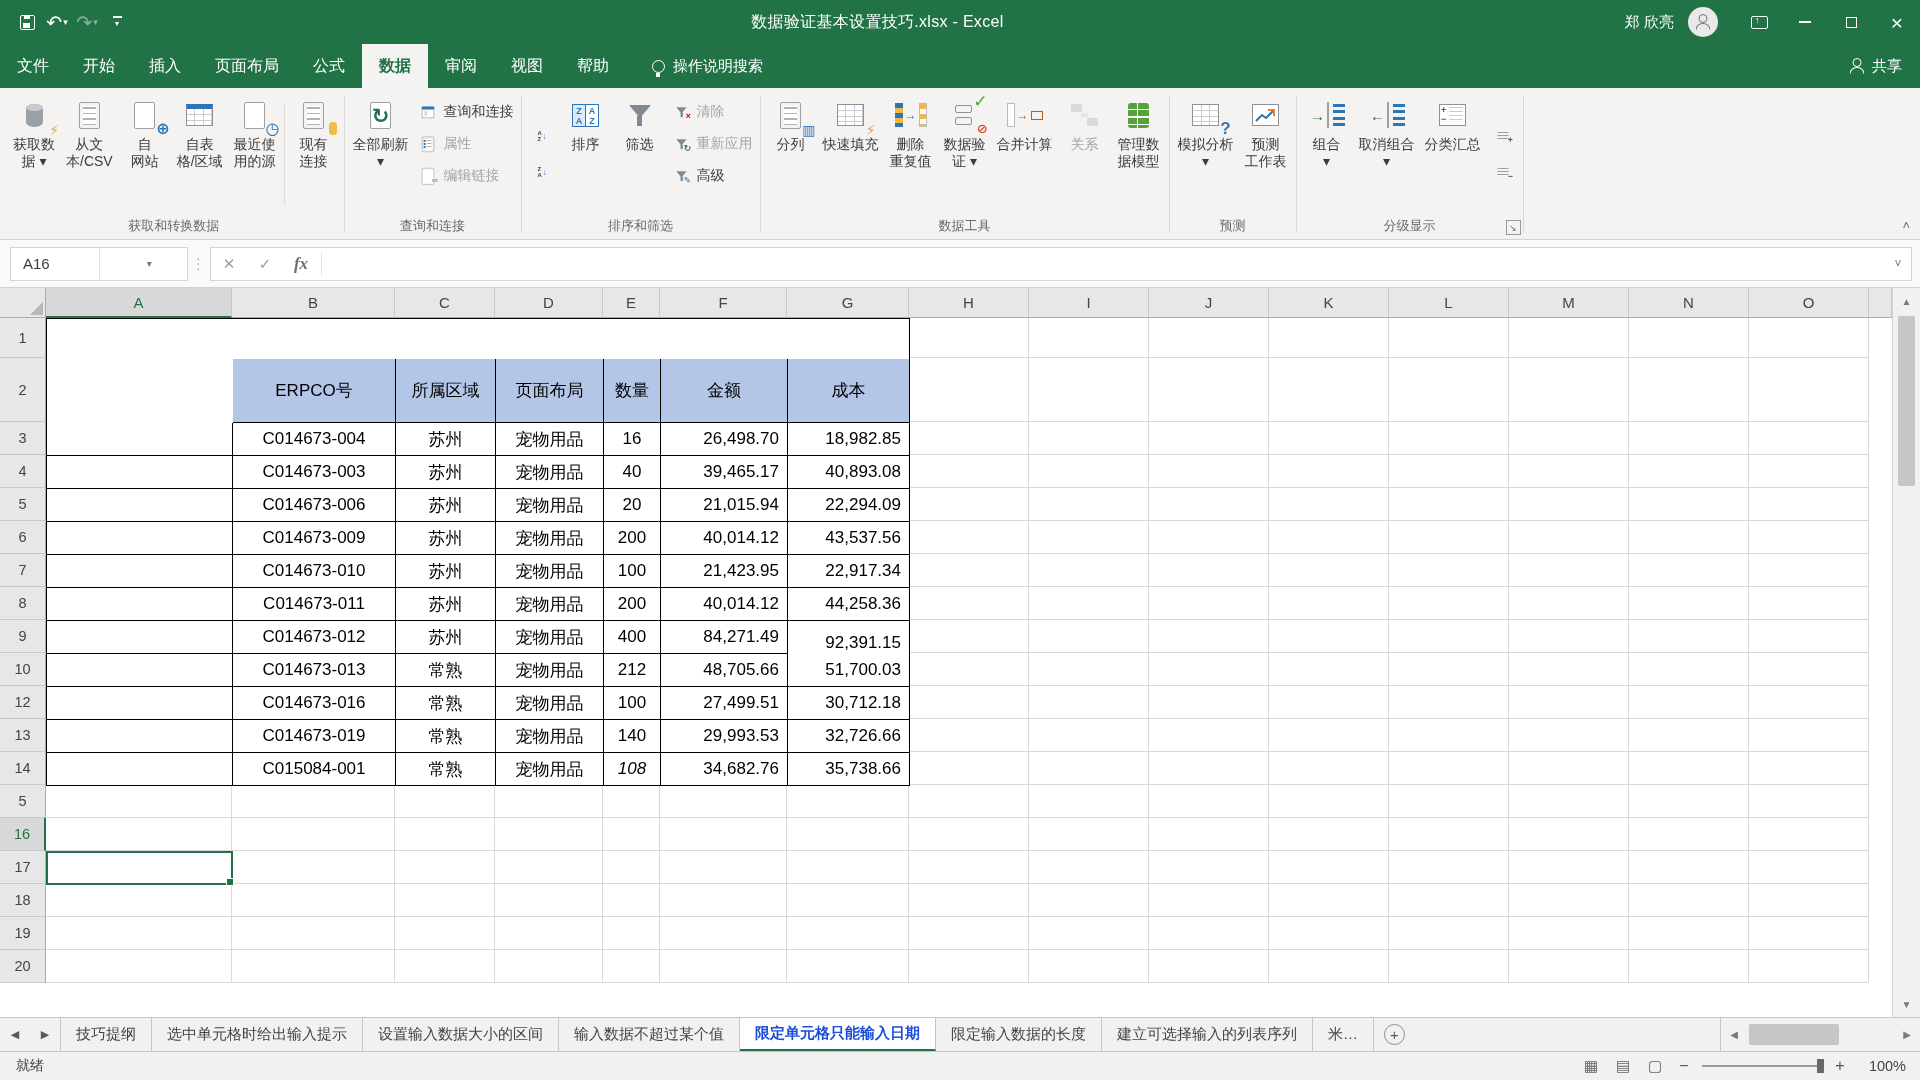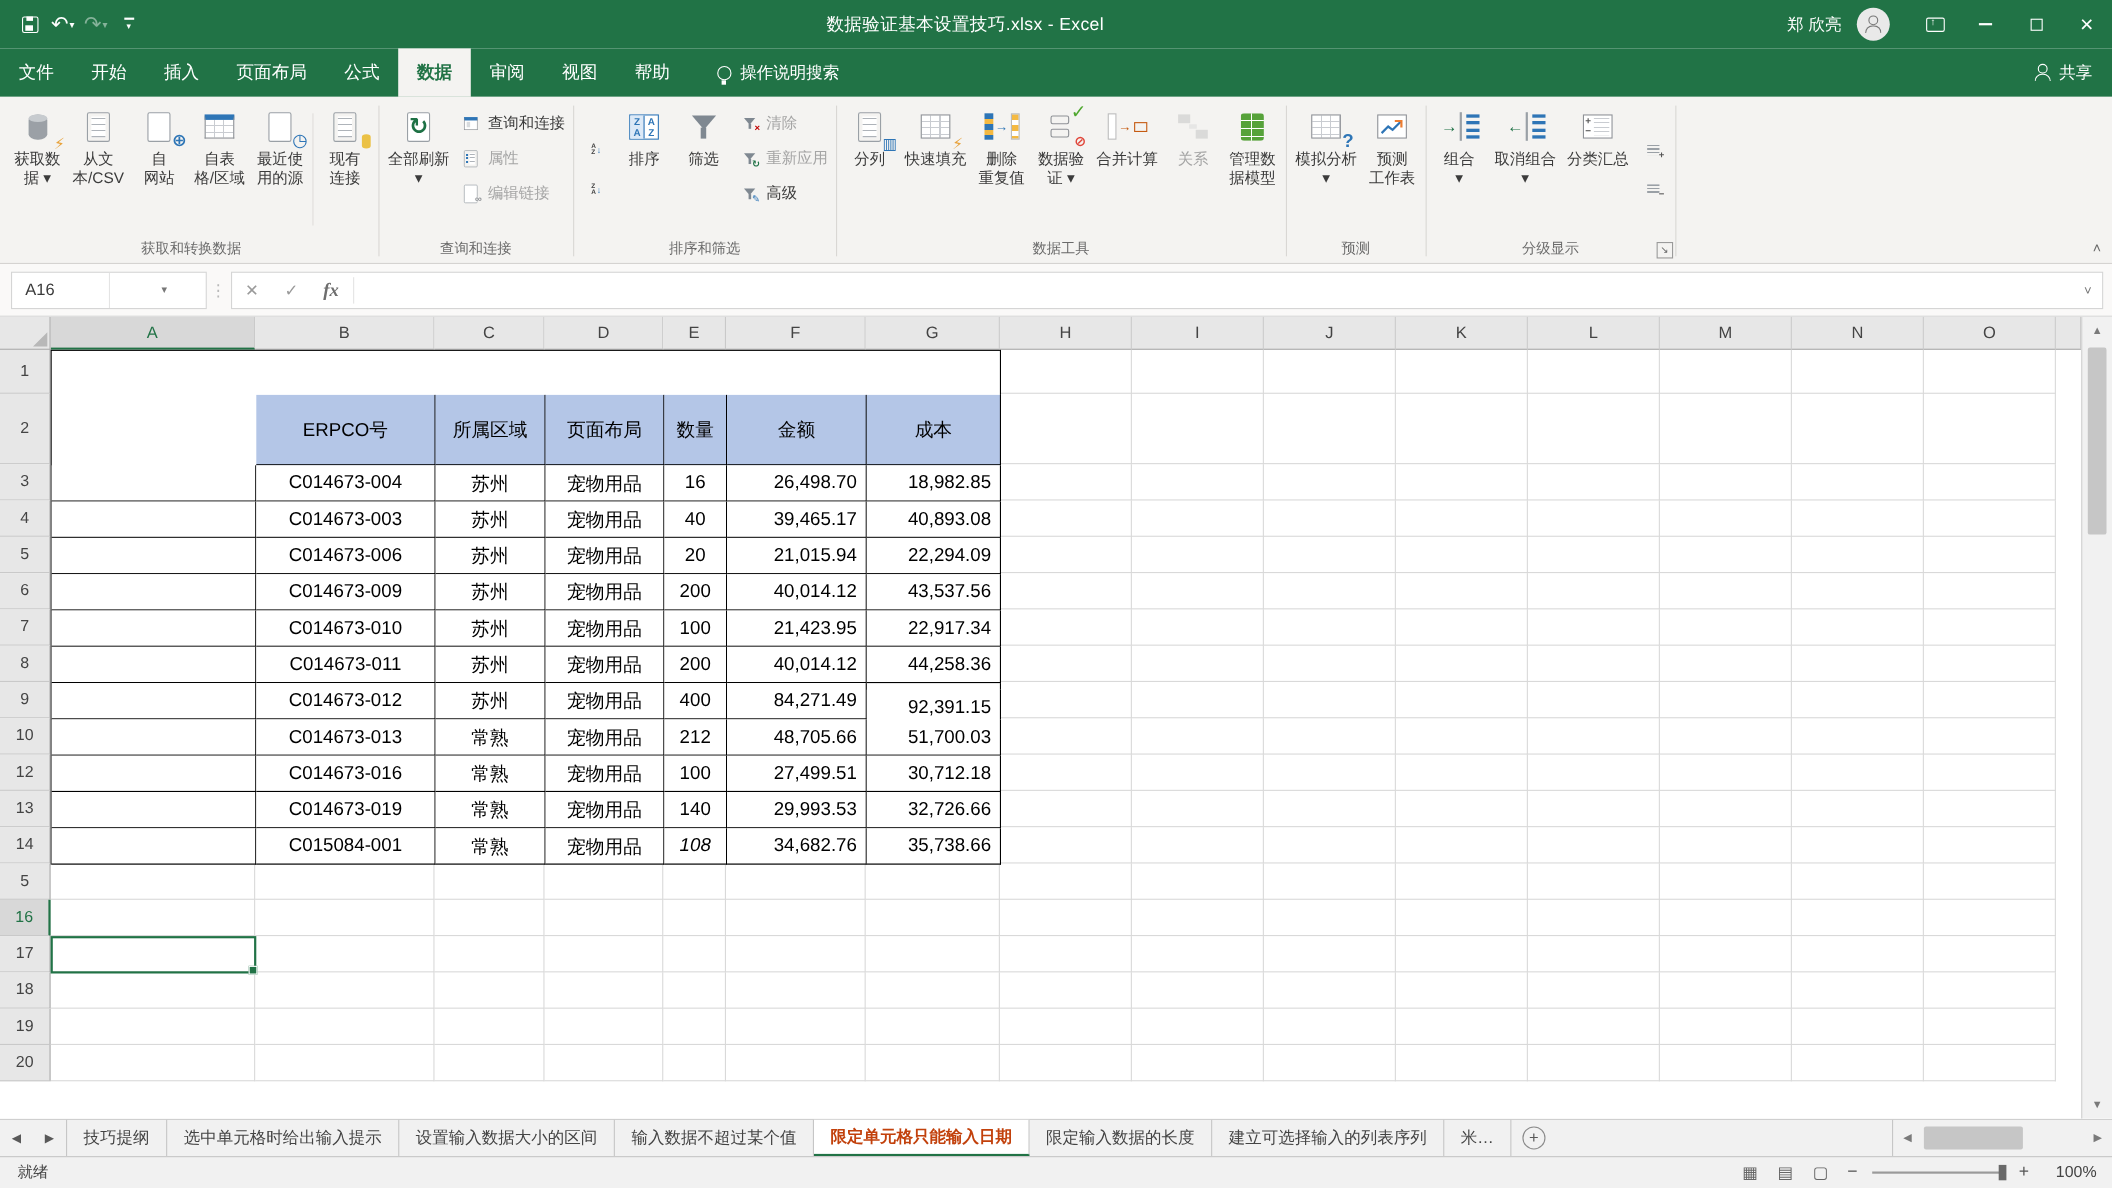--- a/index.html
+++ b/index.html
@@ -158,21 +158,21 @@
   .vscroll { position:absolute; right:0; top:0; bottom:0; width:28px; background:#F1F1F1; border-left:1px solid #D0D0D0; display:flex; flex-direction:column; }
   .vscroll .sarr { height:26px; display:flex; align-items:center; justify-content:center; color:#7A7A7A; font-size:10px; }
   .vthumb { margin:2px 5px; height:170px; background:#C6C6C6; border-radius:2px; }
   .vspace { flex:1; }
 
   
   .sheettabs { height:34px; background:#F1F1F1; border-top:1px solid #C6C6C6; display:flex; align-items:stretch; flex:none; font-size:15px; color:#444; }
   .tnav { width:30px; display:flex; align-items:center; justify-content:center; color:#595959; font-size:11px; flex:none; }
   .stab { padding:0 15px; display:flex; align-items:center; border-right:1px solid #C6C6C6; white-space:nowrap; cursor:default; }
   .stab:first-of-type { border-left:1px solid #C6C6C6; }
-  .stab.active { background:#fff; color:#c2410c; font-weight:bold; border-bottom:2px solid #217346; }
+  .stab.active { background:#fff; color:#1d4ed8; font-weight:bold; border-bottom:2px solid #217346; }
   .addsheet { width:21px; height:21px; border:1px solid #8A8A8A; border-radius:50%; align-self:center; margin-left:10px; display:flex; align-items:center; justify-content:center; font-size:15px; color:#595959; line-height:1; flex:none; }
   .hscroll { margin-left:auto; display:flex; align-items:stretch; width:200px; border-left:1px solid #C6C6C6; flex:none; }
   .hscroll .sarr { width:26px; display:flex; align-items:center; justify-content:center; color:#7A7A7A; font-size:10px; }
   .htrack { flex:1; position:relative; }
   .hthumb { position:absolute; left:2px; top:6px; bottom:6px; width:90px; background:#C6C6C6; border-radius:2px; }
 
   
   .statusbar { height:29px; background:#F1F1F1; border-top:1px solid #C6C6C6; display:flex; align-items:center; font-size:14px; color:#444; flex:none; }
   .smode { padding-left:16px; }
   .sright { margin-left:auto; display:flex; align-items:center; gap:2px; padding-right:14px; }

